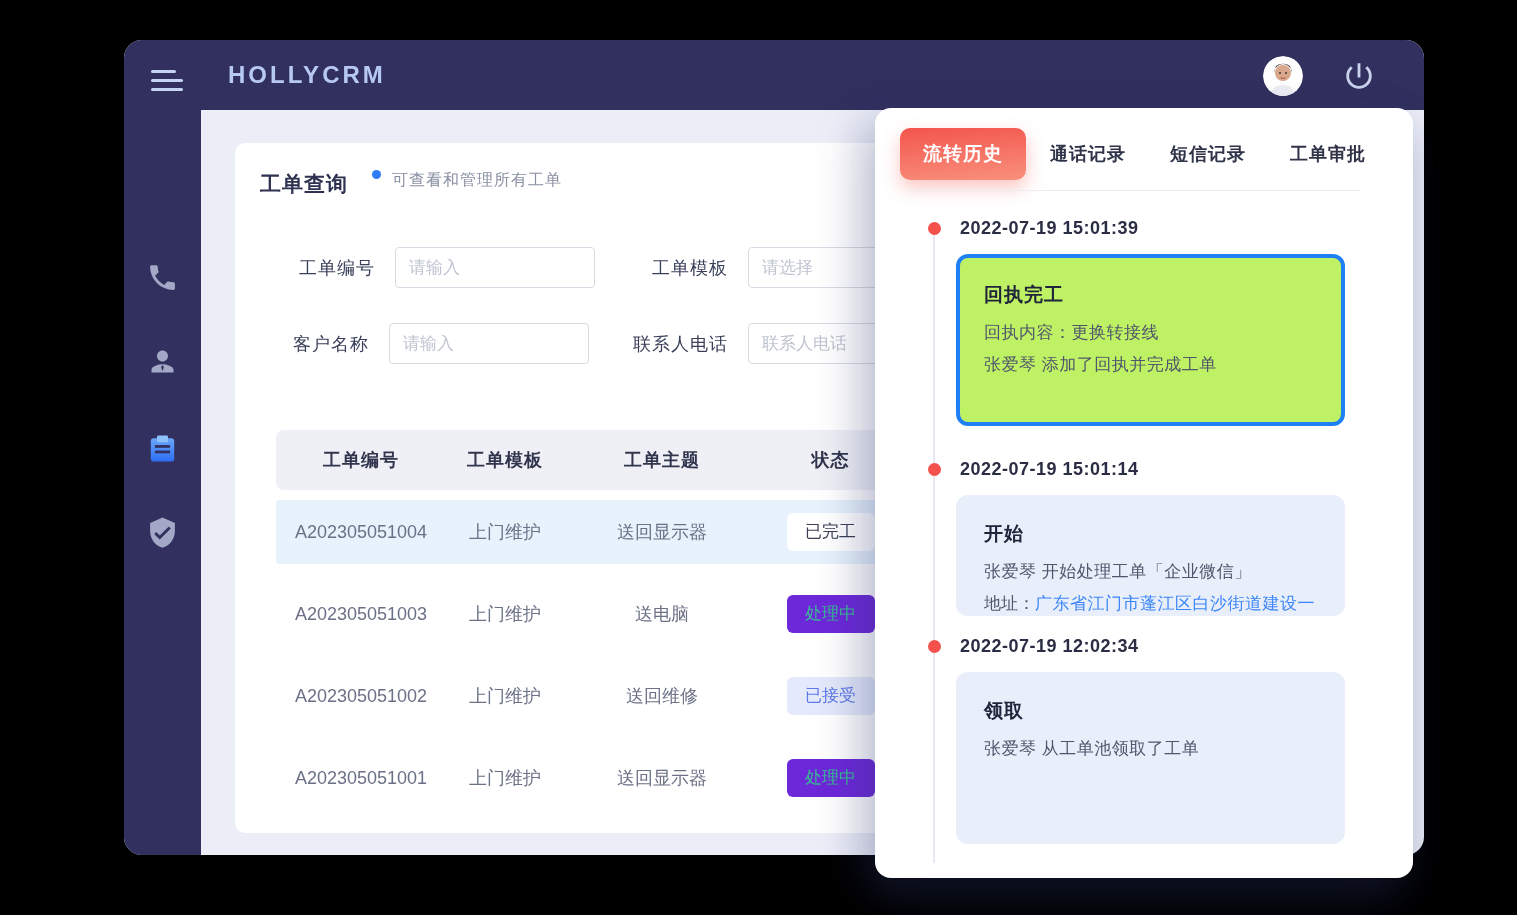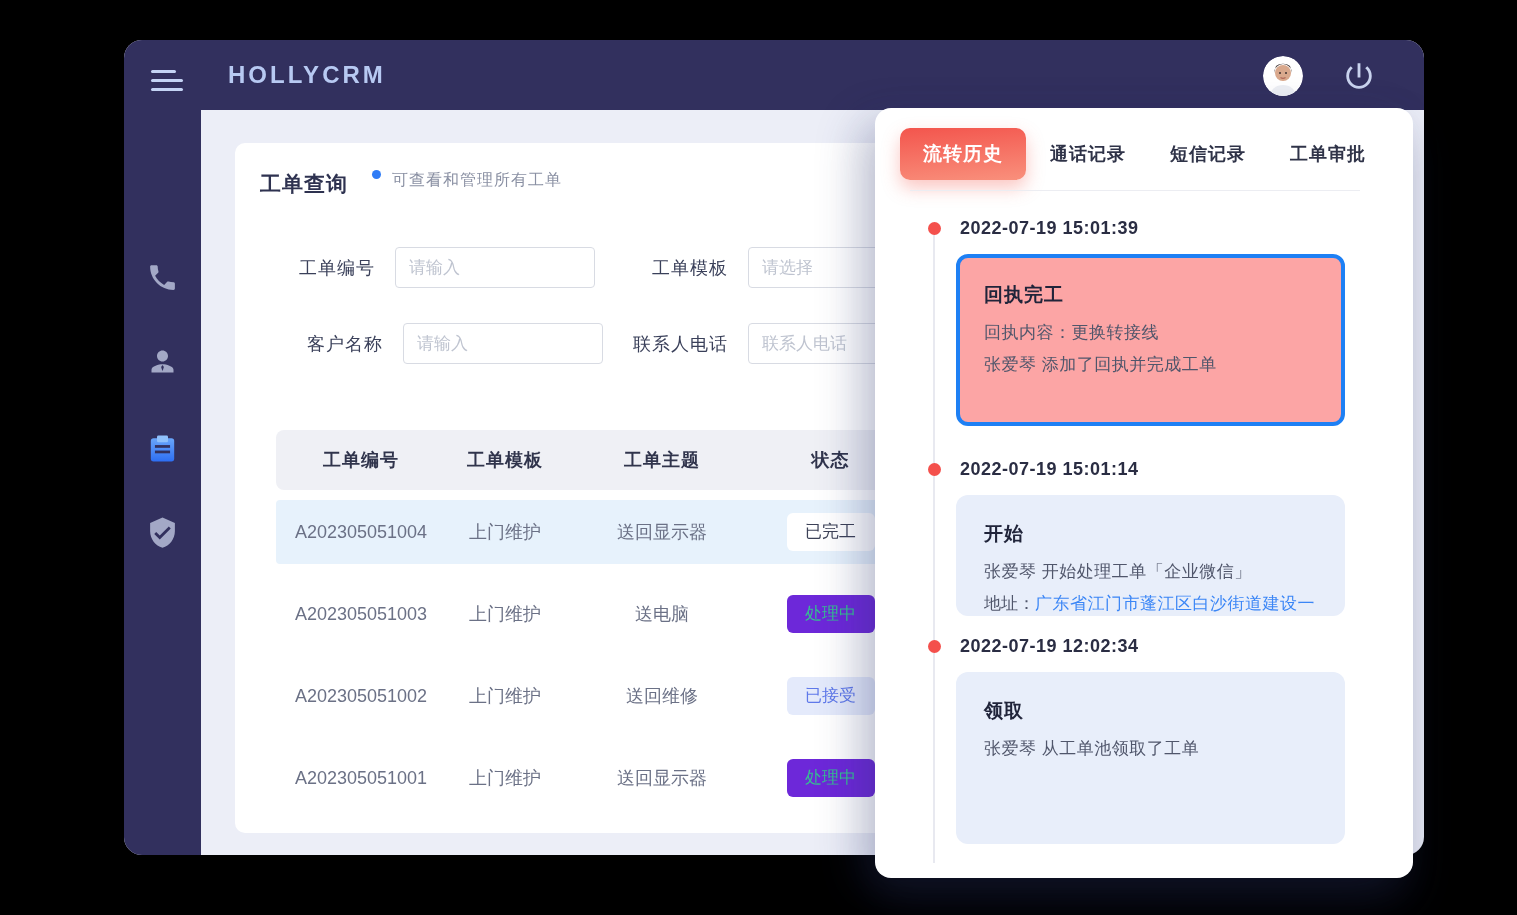--- a/index.html
+++ b/index.html
@@ -47,21 +47,21 @@
     background:#FFF; border-radius:10px;
   }
   .qc-head { position:absolute; left:25px; top:27px; display:flex; align-items:flex-start; }
   .qc-title { font-size:21px; font-weight:700; color:#2E3250; letter-spacing:1px; }
   .qc-dot { width:9px; height:9px; border-radius:50%; background:#2F7CF6; margin:0 11px 0 24px; }
   .qc-sub { font-size:16px; color:#8A90A3; letter-spacing:1px; }
 
   .fgroup { position:absolute; display:flex; align-items:center; }
   .fg0 { left:20px;  top:104px; }
   .fg1 { left:373px; top:104px; }
-  .fg2 { left:28px;  top:180px;justify-content:space-between; }
+  .fg2 { left:14px;  top:180px;justify-content:space-between; }
   .fg3 { left:373px; top:180px; }
   .flabel { width:120px; text-align:right; margin-right:20px; font-size:18px; color:#3A405A; letter-spacing:1px; }
   .finput {
     height:41px; border:1px solid #D8DBE3; border-radius:4px;
     padding:0 13px; font-size:17px; color:#333; background:#FFF; outline:none;
     font-family:inherit;
   }
   .finput::placeholder { color:#BFC4D0; }
   .fg0 .finput, .fg2 .finput { width:200px; }
   .fg1 .finput, .fg3 .finput { width:330px; }
@@ -111,21 +111,21 @@
   .t-line { position:absolute; left:-23px; top:11px; height:634px; width:2px; background:#E8E9F0; }
   .t-time { position:relative; margin:0 0 15px 4px; font-size:18px; font-weight:600; color:#2A2D43; letter-spacing:.5px; }
   .t-dot { position:absolute; left:-32px; top:4px; width:13px; height:13px; border-radius:50%; background:#F4504C; z-index:1; }
   .t-card {
     border-radius:12px; background:#E8EEFA; overflow:hidden;
     padding:26px 30px 0 28px; height:172px; margin-bottom:20px;
   }
   .t-entry:nth-of-type(2) .t-card { margin-bottom:33px; }
   .t-entry:nth-of-type(3) .t-card { height:121px; }
   .t-card.highlight {
-    border:4px solid #1E80F4; background:#fca5a5; padding:24px 26px 0 24px;
+    border:4px solid #1E80F4; background:#bef264; padding:24px 26px 0 24px;
   }
   .t-title { font-size:19px; font-weight:700; color:#20243A; margin-bottom:9px; letter-spacing:1px; }
   .t-text  { font-size:17px; color:#50566B; line-height:32px; letter-spacing:.5px; }
   .t-addr  { display:flex; }
   .t-addr-label { flex:none; font-size:17px; color:#50566B; line-height:32px; }
   .t-addr-link  { font-size:17px; color:#3B86F6; line-height:32px; text-decoration:none; cursor:pointer; letter-spacing:.5px; }
 </style>
 </head>
 <body>
 

